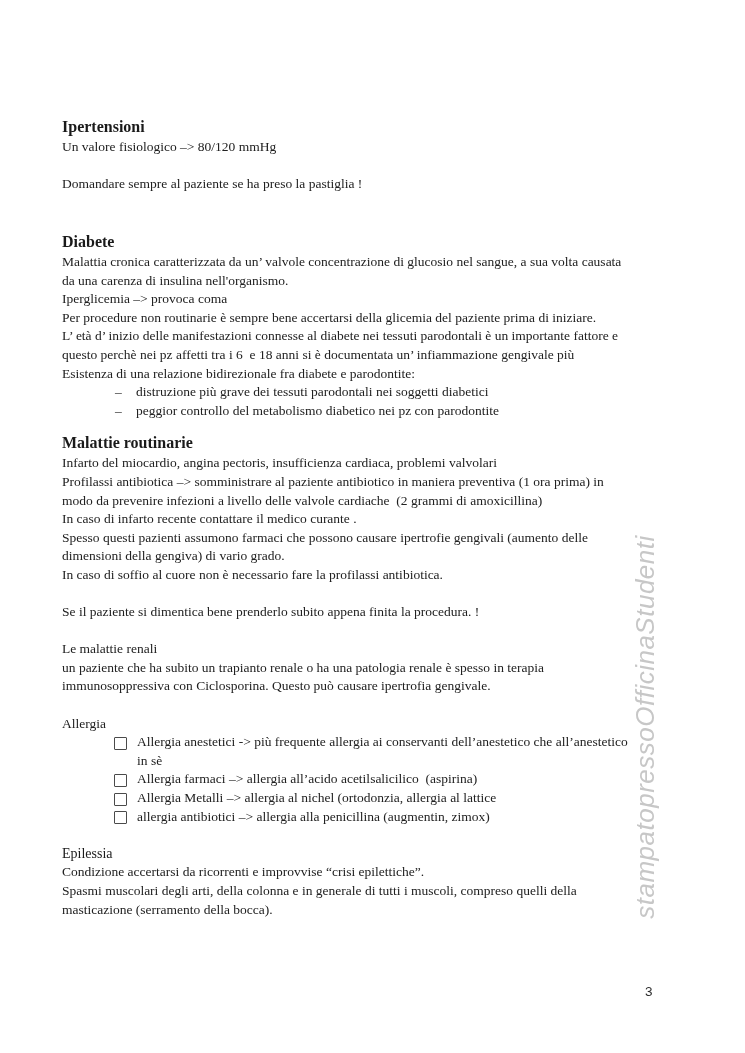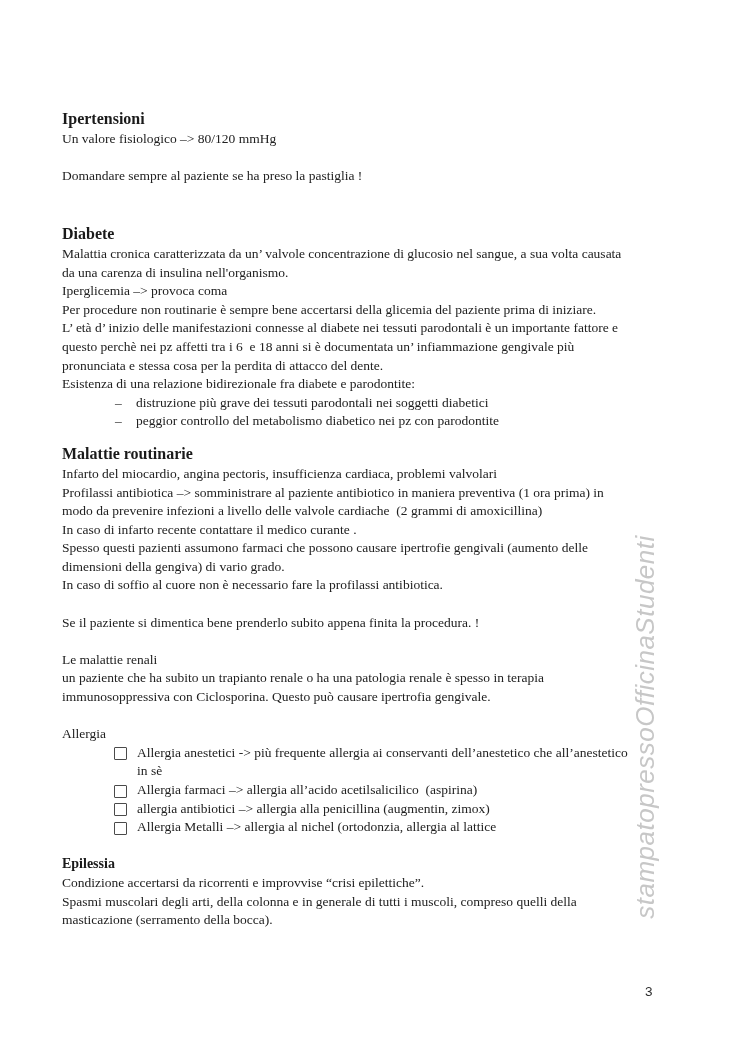--- a/index.html
+++ b/index.html
@@ -12,40 +12,40 @@
     width: 745px;
     height: 1053px;
     background: #ffffff;
     overflow: hidden;
     font-family: "Liberation Serif", serif;
     color: #212121;
   }
   .content {
     position: absolute;
     left: 62px;
-    top: 0;
+    top: 8px;
     padding-top: 108px;
     z-index: 1;
   }
   .line {
     white-space: pre;
     font-size: 13.5px;
     line-height: 18.6px;
     color: #212121;
   }
   .h-large {
     font-size: 16px;
     font-weight: bold;
     line-height: 22px;
     color: #1a1a1a;
     white-space: pre;
   }
   .h-small {
     font-size: 14px;
-    font-weight: bold;
+    font-weight: normal;
     line-height: 18.6px;
     color: #1a1a1a;
     white-space: pre;
   }
   .spacer-1 { height: 18.6px; }
   .spacer-2 { height: 37.2px; }
   .spacer-sm { height: 12px; }
   .bullet-row {
     display: flex;
     align-items: flex-start;
@@ -114,21 +114,20 @@
     <div class="spacer-2"></div>
 
     <div class="h-large">Diabete</div>
     <div>
         <div class="line">Malattia cronica caratterizzata da un’ valvole concentrazione di glucosio nel sangue, a sua volta causata</div>
         <div class="line">da una carenza di insulina nell'organismo.</div>
         <div class="line">Iperglicemia –&gt; provoca coma</div>
         <div class="line">Per procedure non routinarie è sempre bene accertarsi della glicemia del paziente prima di iniziare.</div>
         <div class="line">L’ età d’ inizio delle manifestazioni connesse al diabete nei tessuti parodontali è un importante fattore e</div>
         <div class="line">questo perchè nei pz affetti tra i 6  e 18 anni si è documentata un’ infiammazione gengivale più</div>
-        <div class="line">pronunciata e stessa cosa per la perdita di attacco del dente.</div>
         <div class="line">Esistenza di una relazione bidirezionale fra diabete e parodontite:</div>
       </div>
     <div class="bullet-row">
       <span class="bullet-dash">–</span>
       <span class="line">distruzione più grave dei tessuti parodontali nei soggetti diabetici</span>
     </div>
     <div class="bullet-row">
       <span class="bullet-dash">–</span>
       <span class="line">peggior controllo del metabolismo diabetico nei pz con parodontite</span>
     </div>
@@ -168,27 +167,27 @@
     </div>
     <div class="check-row">
       <span class="checkbox"></span>
       <div>
           <div class="line">Allergia farmaci –&gt; allergia all’acido acetilsalicilico  (aspirina)</div>
         </div>
     </div>
     <div class="check-row">
       <span class="checkbox"></span>
       <div>
+          <div class="line">Allergia Metalli –&gt; allergia al nichel (ortodonzia, allergia al lattice</div>
+        </div>
+    </div>
+    <div class="check-row">
+      <span class="checkbox"></span>
+      <div>
           <div class="line">allergia antibiotici –&gt; allergia alla penicillina (augmentin, zimox)</div>
-        </div>
-    </div>
-    <div class="check-row">
-      <span class="checkbox"></span>
-      <div>
-          <div class="line">Allergia Metalli –&gt; allergia al nichel (ortodonzia, allergia al lattice</div>
         </div>
     </div>
     <div class="spacer-1"></div>
 
     <div class="h-small">Epilessia</div>
     <div>
         <div class="line">Condizione accertarsi da ricorrenti e improvvise “crisi epilettiche”.</div>
         <div class="line">Spasmi muscolari degli arti, della colonna e in generale di tutti i muscoli, compreso quelli della</div>
         <div class="line">masticazione (serramento della bocca).</div>
       </div>

